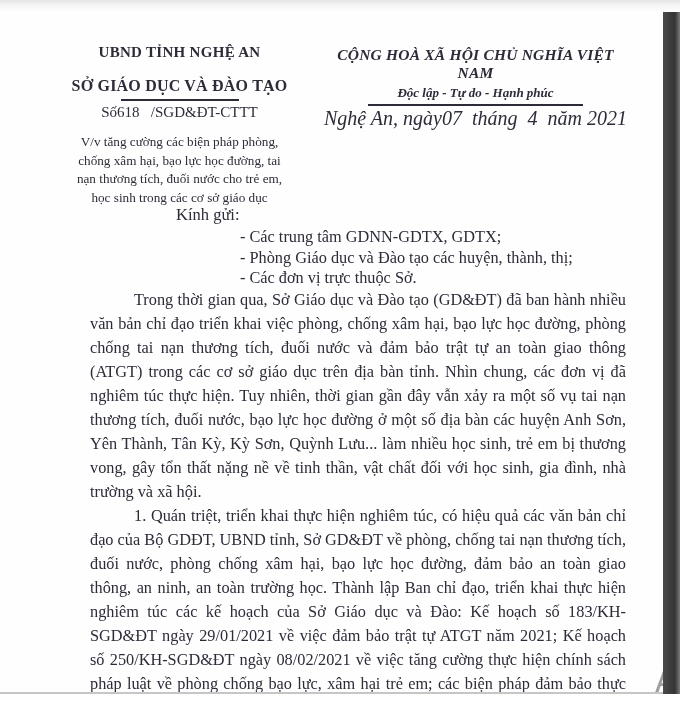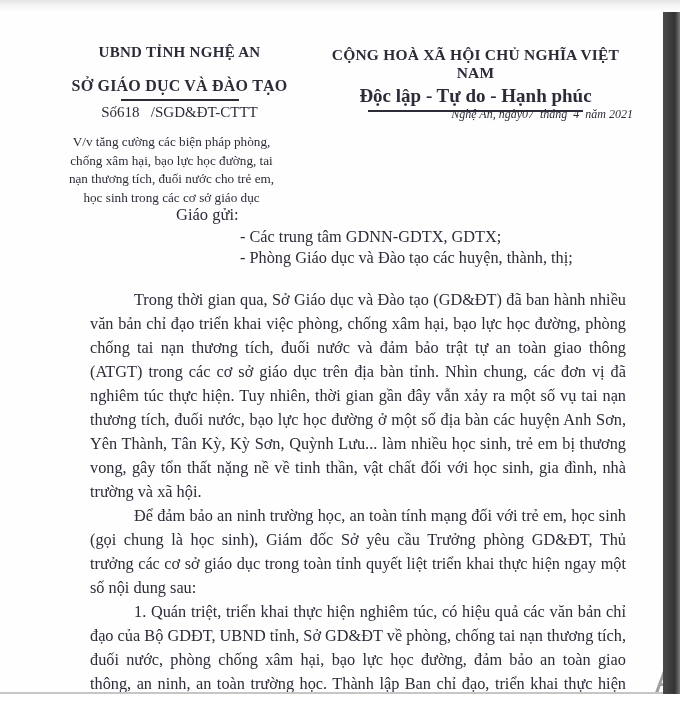--- a/index.html
+++ b/index.html
@@ -26,30 +26,30 @@
   .bottom-line {
     position:absolute; left:0; bottom:0; width:663px; height:2px;
     background:#c6c6c6; z-index:4;
   }
   .org { position:absolute; left:57px; top:44px; width:245px; text-align:center; }
   .org-parent { font-size:15px; font-weight:700; letter-spacing:0.3px; }
   .org-name { font-size:16px; font-weight:700; margin-top:16px; letter-spacing:0.2px; }
   .org-underline { width:118px; height:2px; background:#2b2c38; margin:4px auto 0; }
   .doc-number { position:absolute; left:57px; top:104px; width:245px; text-align:center; font-size:15px; }
   .subject {
-    position:absolute; left:64px; top:133px; width:215px;
+    position:absolute; left:72px; top:133px; width:215px;
     text-align:center; font-size:13.2px; line-height:18.5px;
   }
-  .motto { position:absolute; left:318px; top:46px; width:315px; text-align:center; }
+  .motto { position:absolute; left:318px; top:46px; width:315px; text-align:center;font-style:italic; }
   .motto-l1 { font-size:15.5px; font-weight:700; letter-spacing:0.2px; }
-  .motto-l2 { font-size:19px; font-weight:700; margin-top:3px; }
+  .motto-l2 { font-size:13px; font-weight:700; margin-top:3px; }
   .motto-underline { width:215px; height:2px; background:#2b2c38; margin:3px auto 0; }
   .place-date {
-    position:absolute; left:318px; top:107px; width:315px; text-align:right;
-    font-style:italic; font-size:12px;
+    position:absolute; left:318px; top:107px; width:315px; text-align:center;
+    font-style:italic; font-size:20px;
   }
   .salutation { position:absolute; left:176px; top:205px; font-size:16.5px; }
   .recipients { position:absolute; left:240px; top:227px; font-size:16.3px; line-height:20.5px; }
   .letter-body {
     position:absolute; left:90px; top:288px; width:536px;
     font-size:16.3px; line-height:24px; text-align:justify;
   }
   .letter-body p { margin:0; text-indent:44px; }
 </style>
 </head>
@@ -70,30 +70,30 @@
   <div class="subject">V/v tăng cường các biện pháp phòng, chống xâm hại, bạo lực học đường, tai nạn thương tích, đuối nước cho trẻ em, học sinh trong các cơ sở giáo dục</div>
 
   <div class="motto">
     <div class="motto-l1">CỘNG HOÀ XÃ HỘI CHỦ NGHĨA VIỆT NAM</div>
     <div class="motto-l2">Độc lập - Tự do - Hạnh phúc</div>
     <div class="motto-underline"></div>
   </div>
 
   <div class="place-date">Nghệ An, ngày07 &nbsp;tháng &nbsp;4 &nbsp;năm 2021</div>
 
-  <div class="salutation">Giáo gửi:</div>
+  <div class="salutation">Kính gửi:</div>
 
   <div class="recipients">
     <div>- Các trung tâm GDNN-GDTX, GDTX;</div>
     <div>- Phòng Giáo dục và Đào tạo các huyện, thành, thị;</div>
+    <div>- Các đơn vị trực thuộc Sở.</div>
   </div>
 
   <div class="letter-body">
     <p>Trong thời gian qua, Sở Giáo dục và Đào tạo (GD&amp;ĐT) đã ban hành nhiều văn bản chỉ đạo triển khai việc phòng, chống xâm hại, bạo lực học đường, phòng chống tai nạn thương tích, đuối nước và đảm bảo trật tự an toàn giao thông (ATGT) trong các cơ sở giáo dục trên địa bàn tỉnh. Nhìn chung, các đơn vị đã nghiêm túc thực hiện. Tuy nhiên, thời gian gần đây vẫn xảy ra một số vụ tai nạn thương tích, đuối nước, bạo lực học đường ở một số địa bàn các huyện Anh Sơn, Yên Thành, Tân Kỳ, Kỳ Sơn, Quỳnh Lưu... làm nhiều học sinh, trẻ em bị thương vong, gây tổn thất nặng nề về tinh thần, vật chất đối với học sinh, gia đình, nhà trường và xã hội.</p>
-    <p>Để đảm bảo an ninh trường học, an toàn tính mạng đối với trẻ em, học sinh (gọi chung là học sinh), Giám đốc Sở yêu cầu Trưởng phòng GD&amp;ĐT, Thủ trưởng các cơ sở giáo dục trong toàn tỉnh quyết liệt triển khai thực hiện ngay một số nội dung sau:</p>
     <p>1. Quán triệt, triển khai thực hiện nghiêm túc, có hiệu quả các văn bản chỉ đạo của Bộ GDĐT, UBND tỉnh, Sở GD&amp;ĐT về phòng, chống tai nạn thương tích, đuối nước, phòng chống xâm hại, bạo lực học đường, đảm bảo an toàn giao thông, an ninh, an toàn trường học. Thành lập Ban chỉ đạo, triển khai thực hiện nghiêm túc các kế hoạch của Sở Giáo dục và Đào: Kế hoạch số 183/KH-SGD&amp;ĐT ngày 29/01/2021 về việc đảm bảo trật tự ATGT năm 2021; Kế hoạch số 250/KH-SGD&amp;ĐT ngày 08/02/2021 về việc tăng cường thực hiện chính sách pháp luật về phòng chống bạo lực, xâm hại trẻ em; các biện pháp đảm bảo thực hiện quyền trẻ em, và bảo vệ trẻ em trong ngành giáo dục và đào tạo; Kế hoạch số 261/KH</p>
   </div>
 
   <div class="watermark">A</div>
 
   <div class="viewer-strip"></div>
 
   <div class="bottom-line"></div>
 
 </div>

